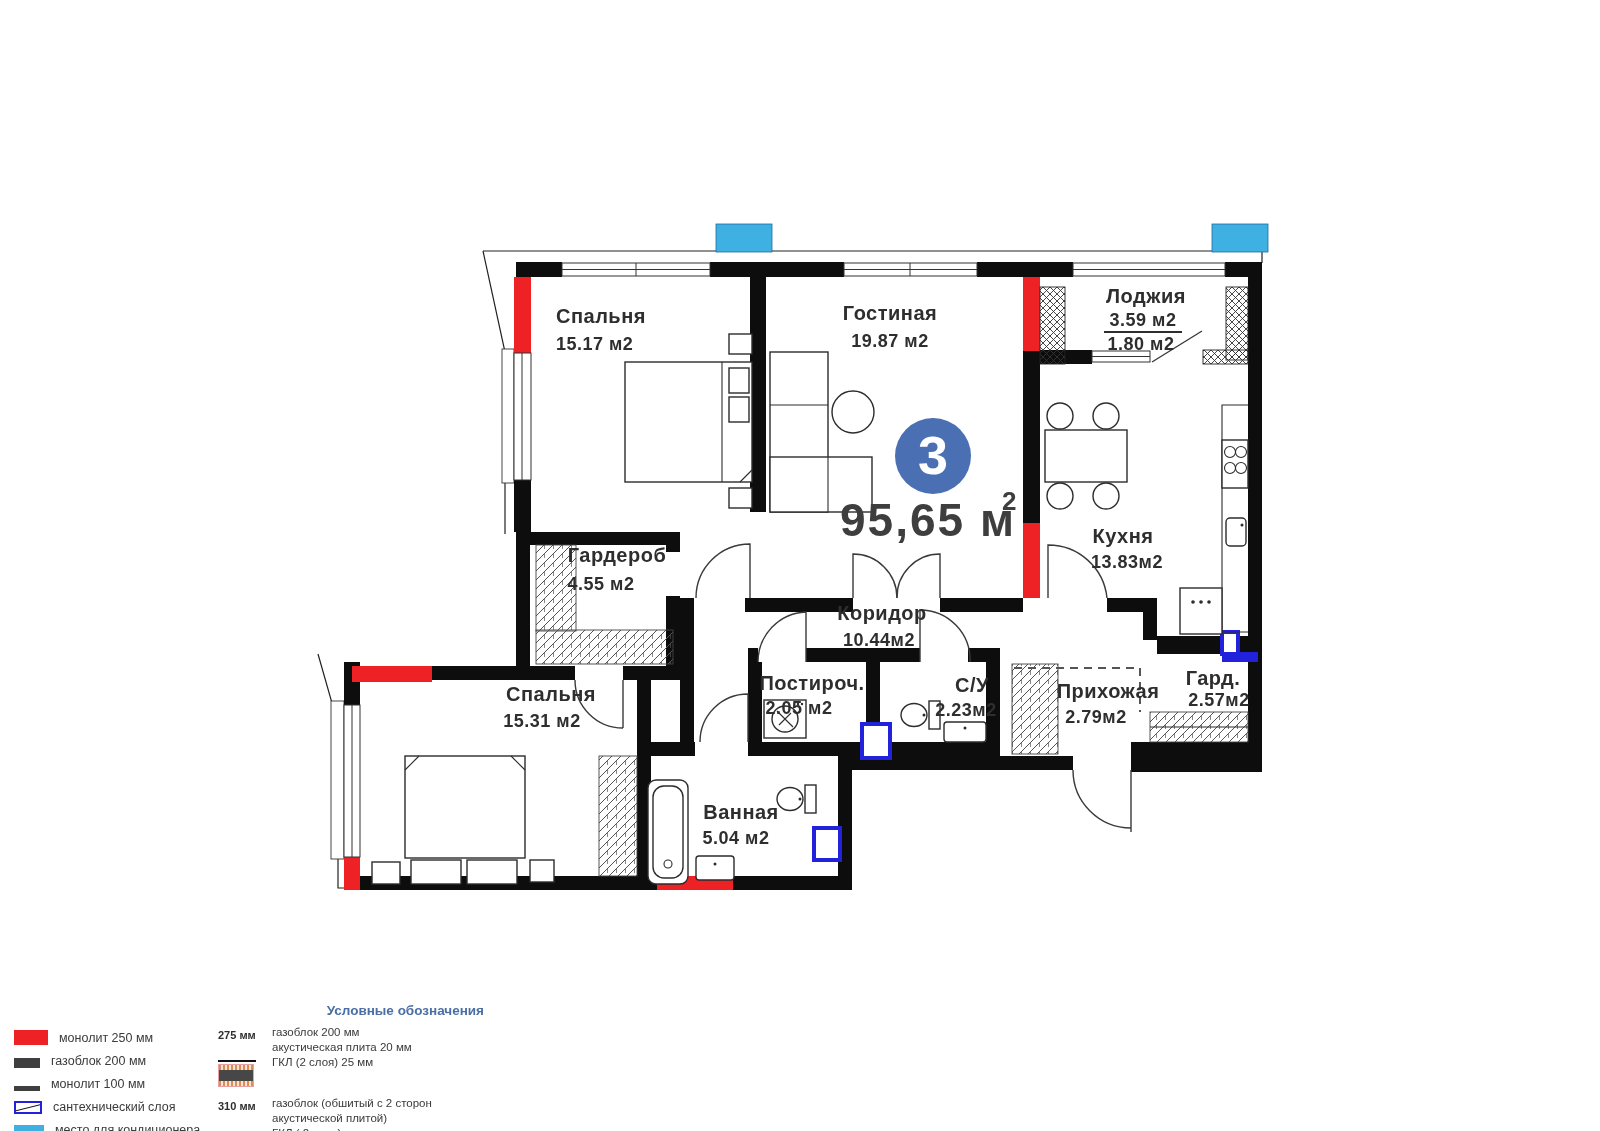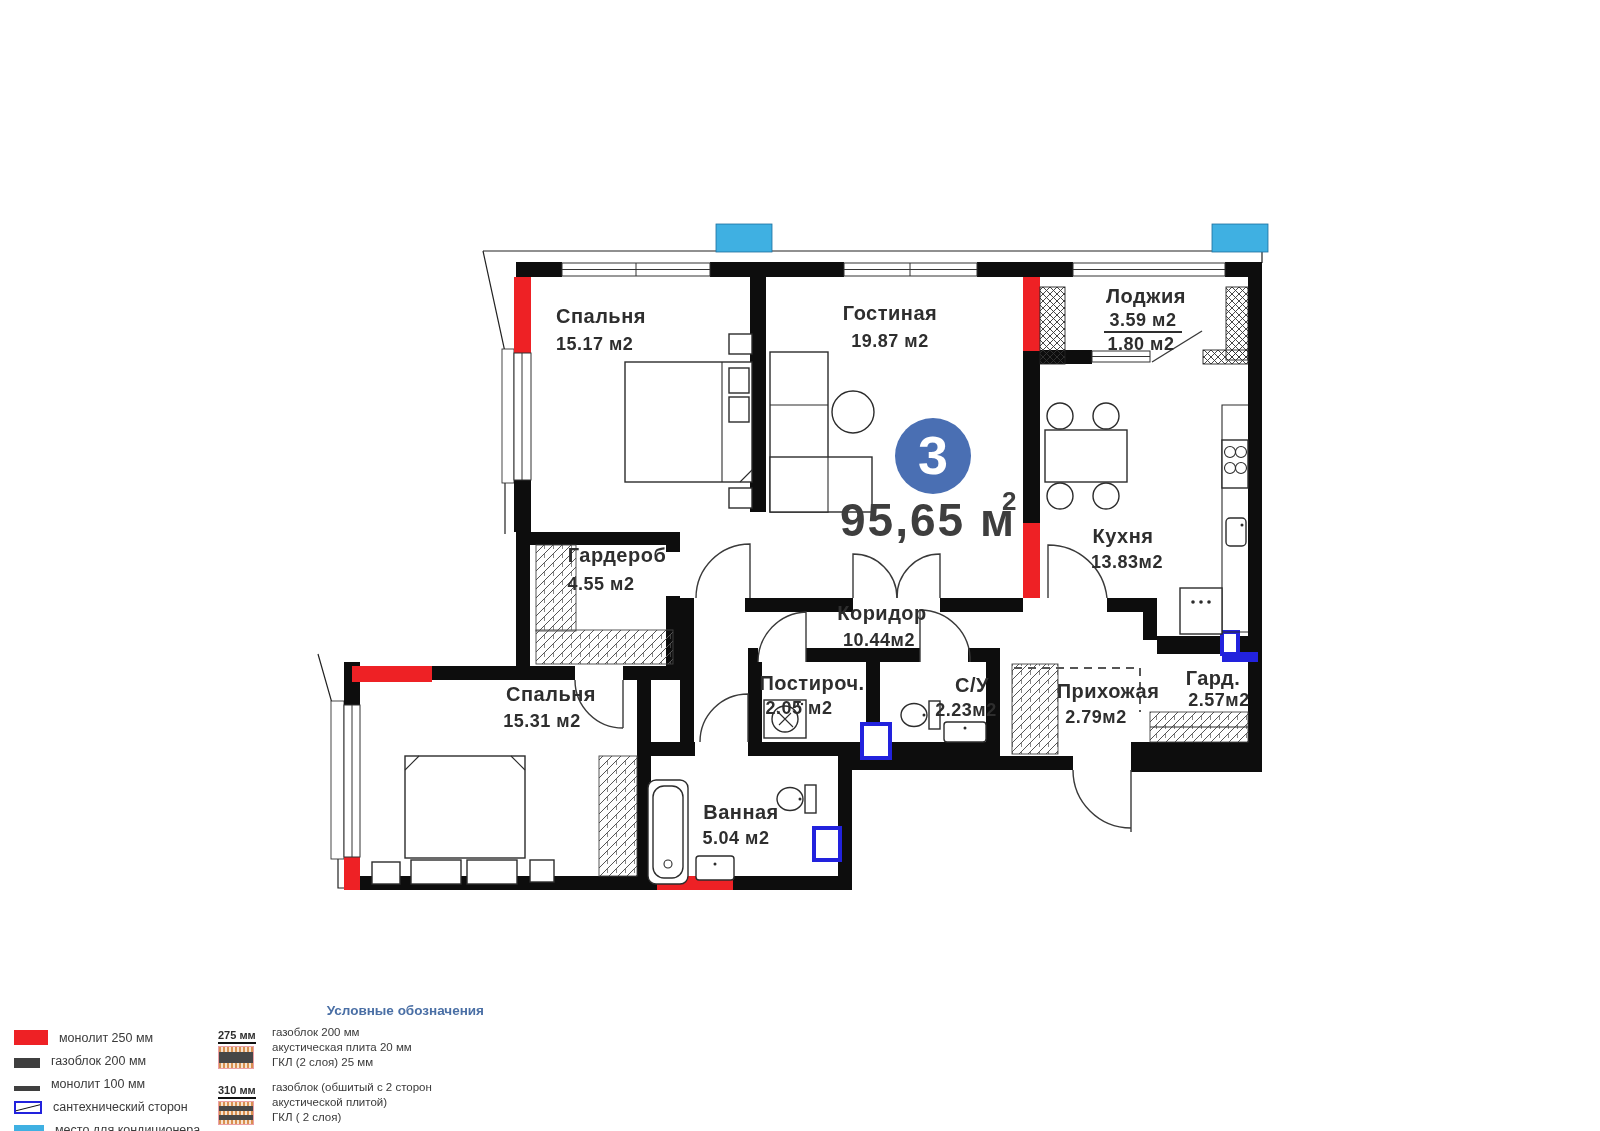--- a/index.html
+++ b/index.html
@@ -37,21 +37,21 @@
   .sw-monolith{width:34px;height:15px;background:var(--monolith_red,#ee2125);}
   .sw-gas200{width:26px;height:10px;background:#3f3f3f;}
   .sw-gas100{width:26px;height:5px;background:#3f3f3f;}
   .sw-duct{width:24px;height:9px;background:#fff;border:2.5px solid var(--duct_blue,#2222dd);position:relative;overflow:hidden;}
   .sw-duct i{position:absolute;left:-2px;top:4px;width:30px;height:0;border-top:1.5px solid #111;transform:rotate(-14deg);}
   .sw-ac{width:30px;height:12px;background:var(--ac_blue,#3fb0e2);}
   .lg-label{font-size:12.5px;}
   .legend-col2{position:absolute;left:204px;top:22px;width:260px;}
   .wt{display:flex;gap:12px;margin-bottom:9px;}
   .wt-left{width:42px;flex:none;}
-  .wt-size{font-size:11px;font-weight:bold;color:#2e2e2e;border-bottom:2px solid #111;display:inline-block;padding-bottom:1px;margin-bottom:2px;}
+  .wt-size{font-size:11px;font-weight:bold;color:#2e2e2e;border-bottom:2px solid #111;display:inline-block;padding-bottom:19px;margin-bottom:2px;}
   .wt-swatch{width:36px;border:1px solid #eb9fa5;box-sizing:border-box;}
   .layer-sp{height:5px;background:repeating-linear-gradient(90deg,#d89050 0 2px,#f6e3cf 2px 4px);}
   .layer-dk{height:11px;background:#474747;}
   .layer-sp2{height:4px;background:repeating-linear-gradient(90deg,#d89050 0 2px,#f6e3cf 2px 4px);}
   .layer-dk2{height:5px;background:#474747;}
   .wt-lines{font-size:11.5px;line-height:1.32;}
 </style>
 </head>
 <body>
 
@@ -325,21 +325,21 @@
       <span class="lg-label">газоблок 200 мм</span>
     </div>
     <div class="lg-row">
       <span class="sw sw-gas100"></span>
       <span class="lg-label">монолит 100 мм</span>
     </div>
     <div class="lg-row">
       <span class="sw sw-duct">
             <i></i>
           </span>
-      <span class="lg-label">сантехнический сторон</span>
+      <span class="lg-label">сантехнический слоя</span>
     </div>
     <div class="lg-row">
       <span class="sw sw-ac"></span>
       <span class="lg-label">место для кондиционера</span>
     </div>
   </div>
 
   <div class="legend-col2">
     <div class="wt">
       <div class="wt-left">

